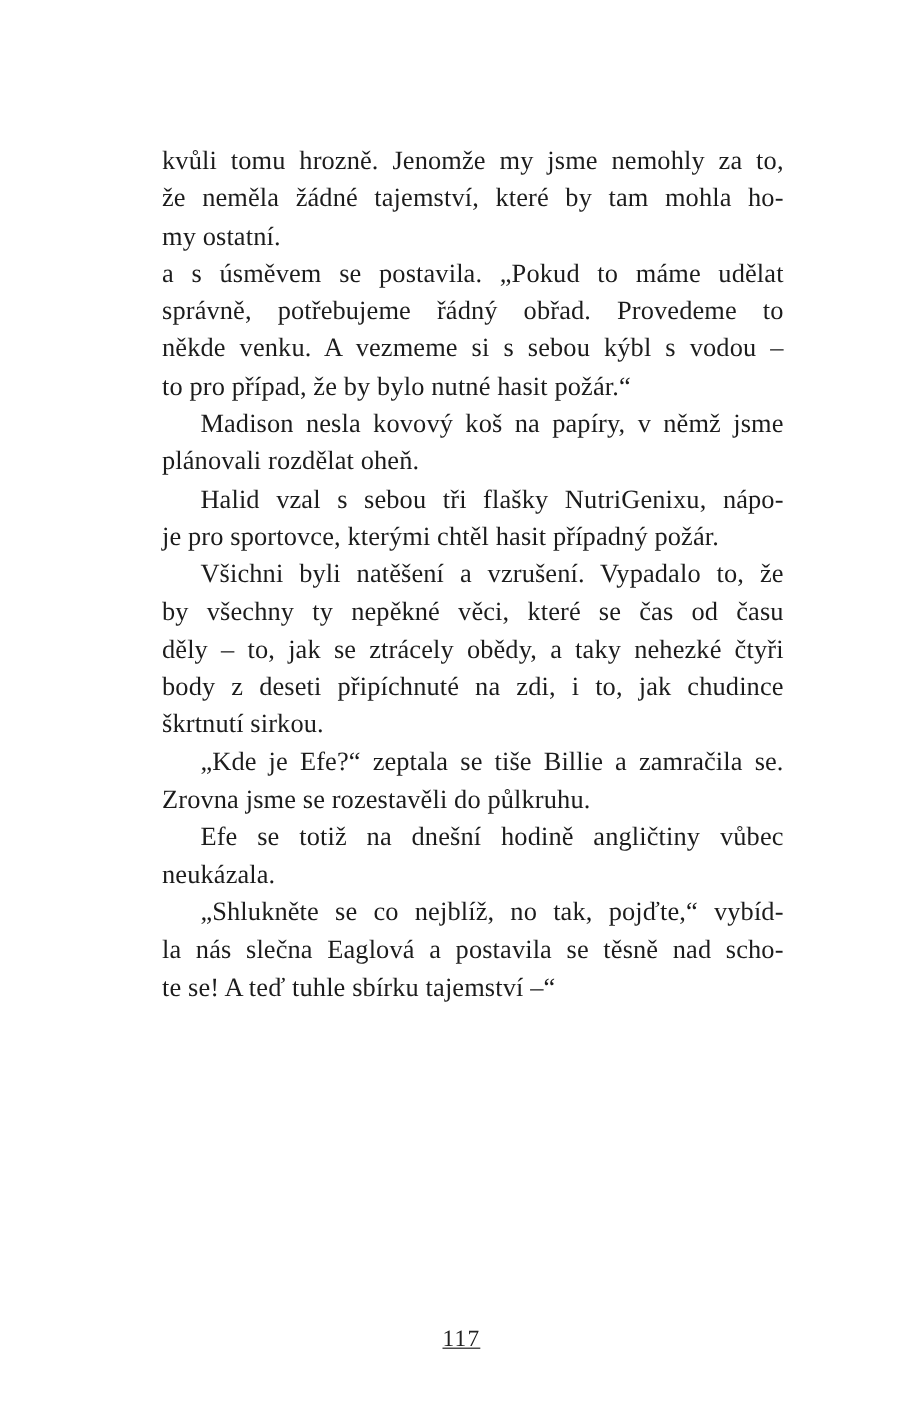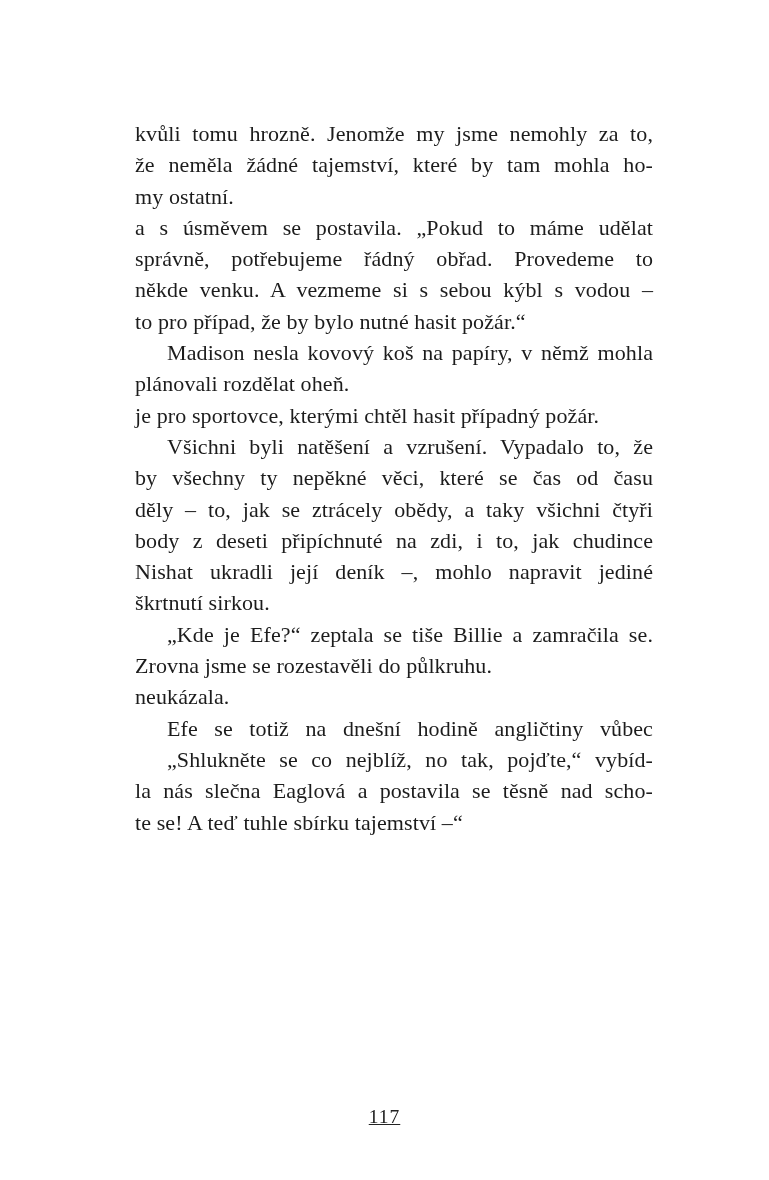--- a/index.html
+++ b/index.html
@@ -65,41 +65,41 @@
         <div class="line">že neměla žádné tajemství, které by tam mohla ho-</div>
         <div class="line last">my ostatní.</div>
       </div>
       <div class="paragraph">
         <div class="line">a s úsměvem se postavila. „Pokud to máme udělat</div>
         <div class="line">správně, potřebujeme řádný obřad. Provedeme to</div>
         <div class="line">někde venku. A vezmeme si s sebou kýbl s vodou –</div>
         <div class="line last">to pro případ, že by bylo nutné hasit požár.“</div>
       </div>
       <div class="paragraph">
-        <div class="line indent">Madison nesla kovový koš na papíry, v němž mohla</div>
+        <div class="line indent">Madison nesla kovový koš na papíry, v němž jsme</div>
         <div class="line last">plánovali rozdělat oheň.</div>
       </div>
       <div class="paragraph">
+        <div class="line indent">Halid vzal s sebou tři flašky NutriGenixu, nápo-</div>
         <div class="line last">je pro sportovce, kterými chtěl hasit případný požár.</div>
       </div>
       <div class="paragraph">
         <div class="line indent">Všichni byli natěšení a vzrušení. Vypadalo to, že</div>
         <div class="line">by všechny ty nepěkné věci, které se čas od času</div>
-        <div class="line">děly – to, jak se ztrácely obědy, a taky všichni čtyři</div>
+        <div class="line">děly – to, jak se ztrácely obědy, a taky nehezké čtyři</div>
         <div class="line">body z deseti připíchnuté na zdi, i to, jak chudince</div>
-        <div class="line">Nishat ukradli její deník –, mohlo napravit jediné</div>
         <div class="line last">škrtnutí sirkou.</div>
       </div>
       <div class="paragraph">
         <div class="line indent">„Kde je Efe?“ zeptala se tiše Billie a zamračila se.</div>
         <div class="line last">Zrovna jsme se rozestavěli do půlkruhu.</div>
       </div>
       <div class="paragraph">
+        <div class="line indent">Efe se totiž na dnešní hodině angličtiny vůbec</div>
         <div class="line last">neukázala.</div>
-        <div class="line indent">Efe se totiž na dnešní hodině angličtiny vůbec</div>
       </div>
       <div class="paragraph">
         <div class="line indent">„Shlukněte se co nejblíž, no tak, pojďte,“ vybíd-</div>
         <div class="line">la nás slečna Eaglová a postavila se těsně nad scho-</div>
         <div class="line last">te se! A teď tuhle sbírku tajemství –“</div>
       </div>
     </section>
   <footer class="page-number">117</footer>
 </main>
 

